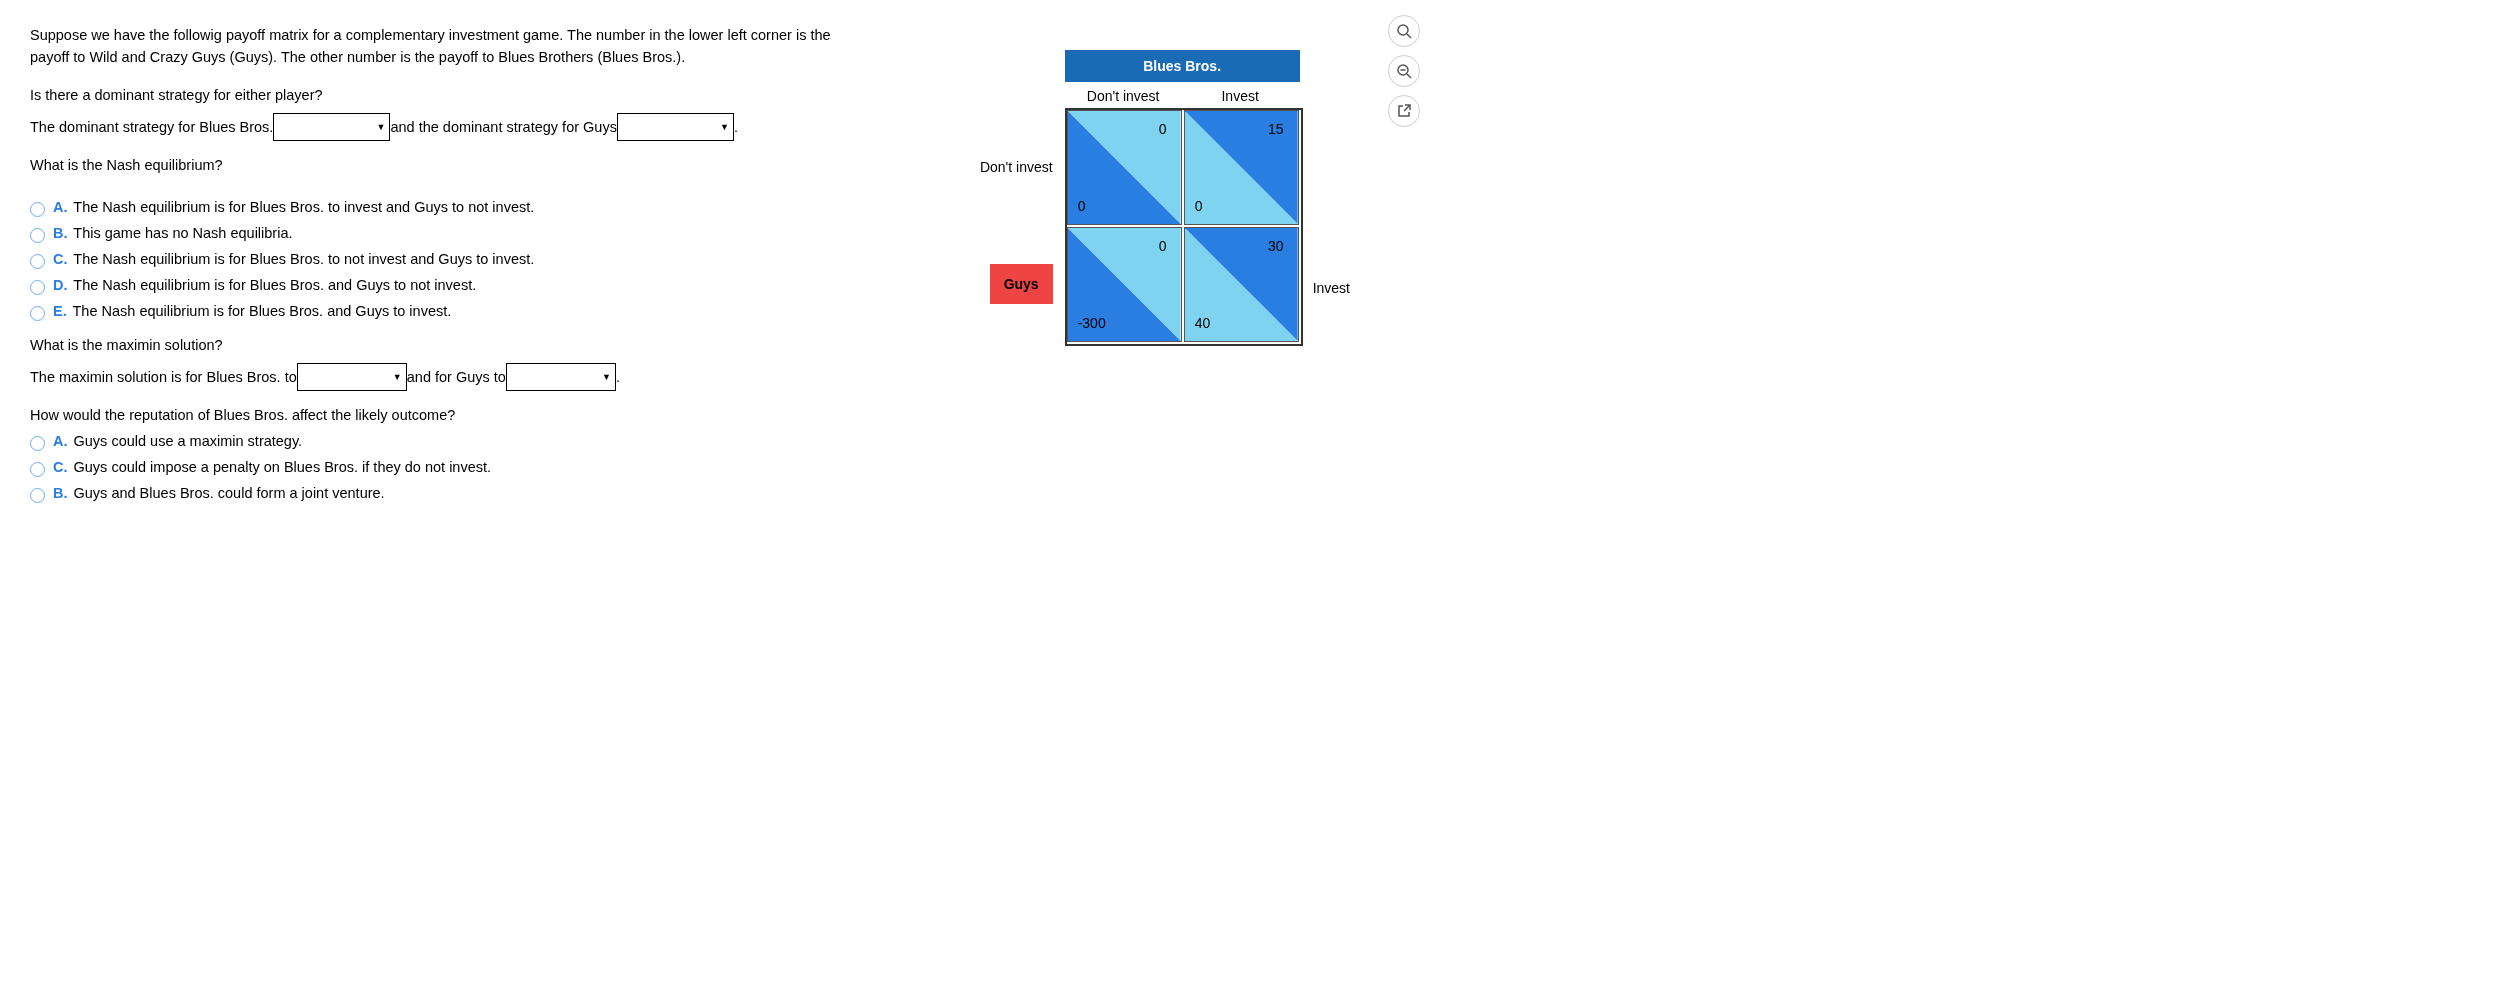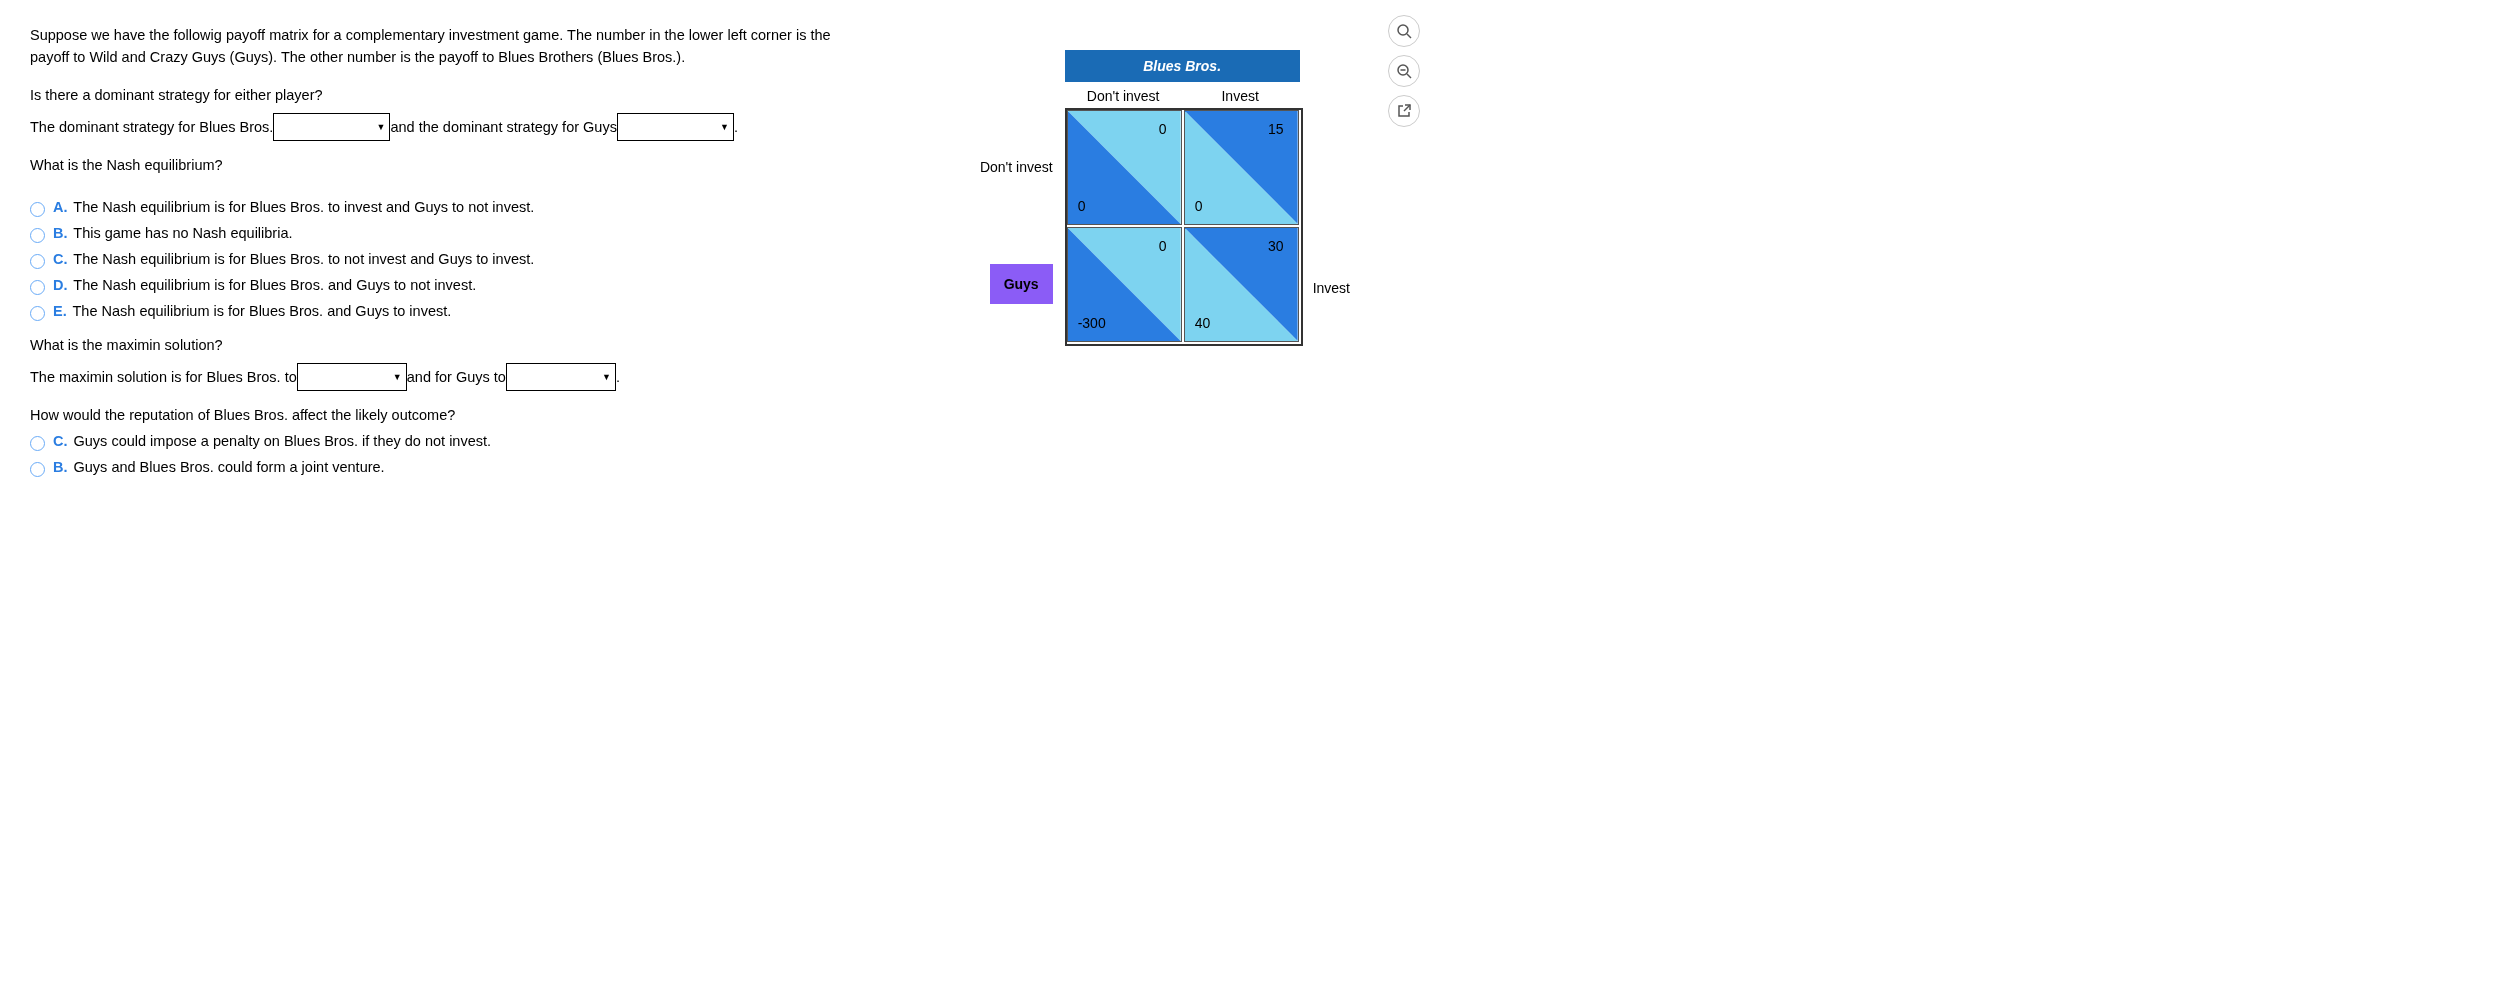--- a/index.html
+++ b/index.html
@@ -275,20 +275,27 @@
         <option value=""></option>
         <option value="invest">invest</option>
         <option value="not_invest">not invest</option>
       </select>
     </div>
     <span>.</span>
   </div>
 
   <p class="question-label section-break">How would the reputation of Blues Bros. affect the likely outcome?</p>
 
+  <div class="radio-option">
+    <input type="radio" name="reputation" style="">
+    <span class="radio-label">
+      <span class="radio-letter">A.</span>
+      <span>Guys could use a maximin strategy.</span>
+    </span>
+  </div>
 
   <div class="radio-option">
     <input type="radio" name="reputation" style="">
     <span class="radio-label">
       <span class="radio-letter">C.</span>
       <span>Guys could impose a penalty on Blues Bros. if they do not invest.</span>
     </span>
   </div>
 
   <div class="radio-option">
@@ -322,39 +329,39 @@
         <path d="M6 2H2v10h10V8" stroke="#555" stroke-width="1.5"></path>
         <path d="M8 1h5v5" stroke="#555" stroke-width="1.5"></path>
         <line x1="7" y1="7" x2="13" y2="1" stroke="#555" stroke-width="1.5"></line>
       </svg>
     </div>
   </div>
 
   <div class="matrix-container" style="margin-top: 30px; margin-right: 60px;">
 
     <div style="display:flex; align-items:center; margin-bottom:6px; margin-left: 155px;">
-      <div style="background:#1a6bb5; color:#fff; padding:8px 24px; font-size:14px; font-weight:bold; width:235px; text-align:center;font-style:italic;">Blues Bros.</div>
+      <div style="background:#1a6bb5; color:#fff; padding:8px 24px; font-size:14px; font-weight:bold; width:235px; text-align:center;">Blues Bros.</div>
     </div>
 
     <div style="display:flex; align-items:center; margin-bottom:4px; margin-left: 155px;">
       <div style="width:117px; text-align:center; font-size:14px;">Don't invest</div>
       <div style="width:117px; text-align:center; font-size:14px;">Invest</div>
     </div>
 
     <div style="display:flex;">
 
       <div style="display:flex; flex-direction:column;">
 
         <div style="height:117px; display:flex; align-items:center; justify-content:flex-end; padding-right:12px; font-size:14px; width:155px;">
           <span>Don't invest</span>
         </div>
 
         <div style="height:117px; display:flex; align-items:center; justify-content:flex-end; padding-right:12px; font-size:14px; width:155px; position:relative;">
           <div style="display:flex; flex-direction:column; align-items:flex-end; gap:4px;">
-            <div style="background:#8b5cf6; padding:12px 14px; font-size:14px; font-weight:bold; margin-right:0;">Guys</div>
+            <div style="background:#ef4444; padding:12px 14px; font-size:14px; font-weight:bold; margin-right:0;">Guys</div>
           </div>
         </div>
       </div>
 
       <div style="display:grid; grid-template-columns: 117px 117px; grid-template-rows: 117px 117px; border: 2px solid #333;">
 
         <div class="mc" style="border:1px solid #555;">
           <div class="tri-top" style="background:#7dd3f0;"></div>
           <div class="tri-bottom" style="background:#2a7de1;"></div>
           <span class="val-top">0</span>

